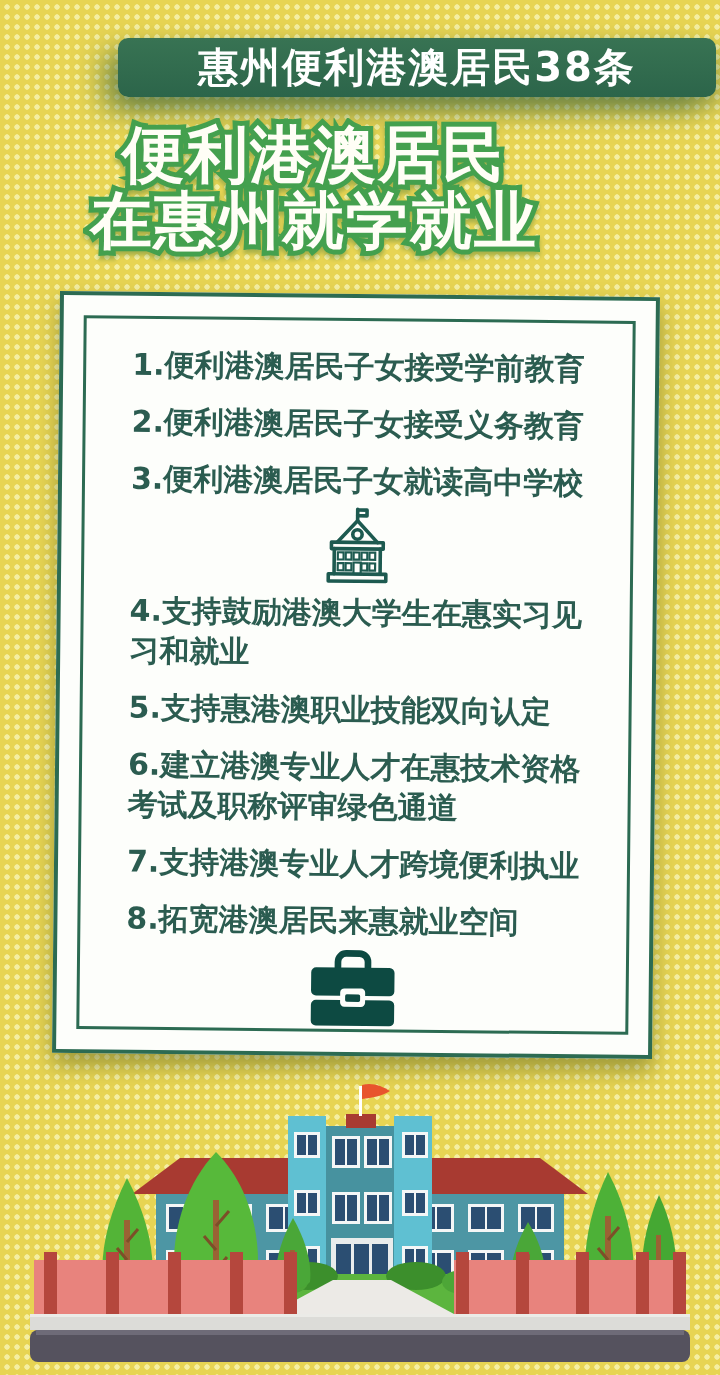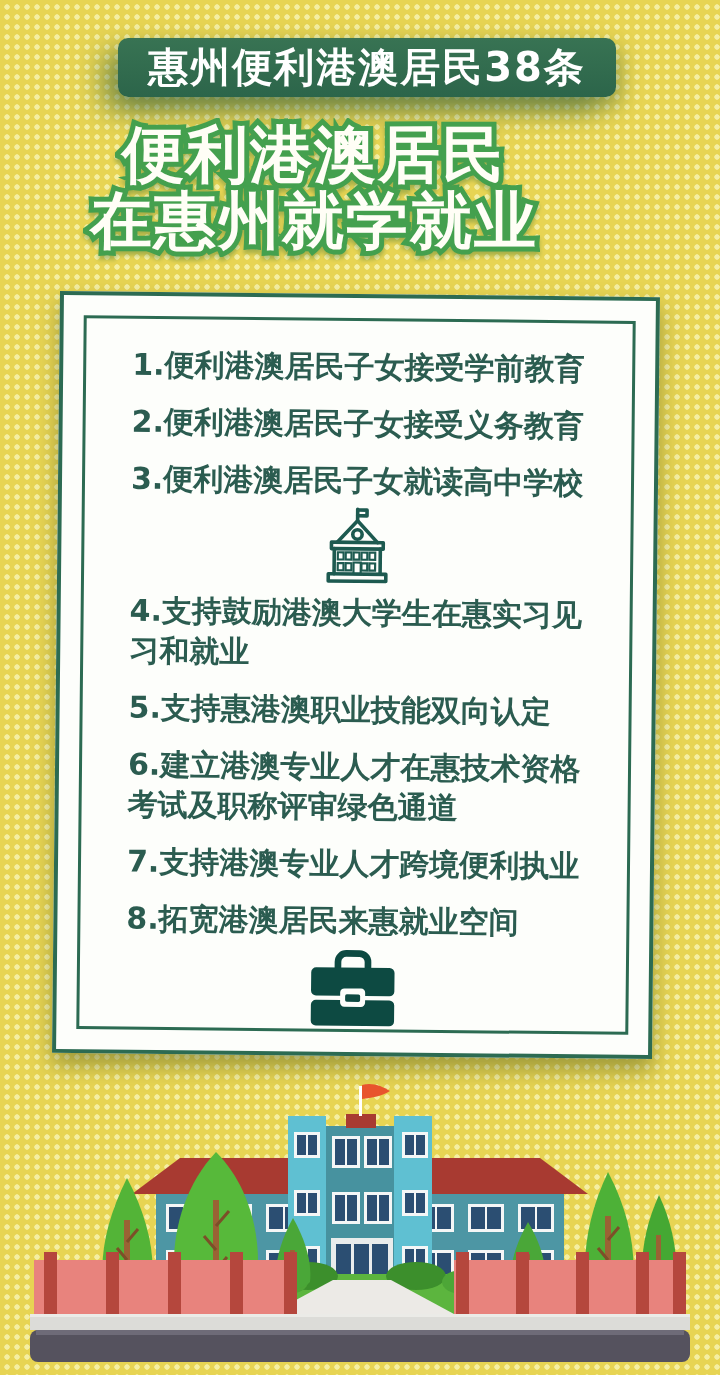--- a/index.html
+++ b/index.html
@@ -7,21 +7,21 @@
     position:relative;
     width:720px;height:1375px;
     overflow:hidden;
     background-color:#e7d453;
     background-image:radial-gradient(circle,#f5efa2 2.4px,rgba(245,239,162,0) 3px);
     background-size:10px 10px;
     background-position:2px 2px;
     font-family:"DejaVu Sans","Liberation Sans",sans-serif;
   }
   .banner{
-    position:absolute;left:118px;top:38px;width:498px;height:59px;
+    position:absolute;left:118px;top:38px;width:598px;height:59px;
     background:linear-gradient(180deg,#387353 0%,#2c654a 100%);
     border-radius:10px;
     display:flex;align-items:center;justify-content:center;
     box-shadow:-16px 14px 28px rgba(56,98,62,.55), 6px 10px 20px rgba(56,98,62,.35);
   }
   .banner-text{
     color:#ffffff;font-size:40px;font-weight:700;letter-spacing:2px;white-space:nowrap;
   }
   .title{
     position:absolute;left:0;top:122px;width:628px;text-align:center;

